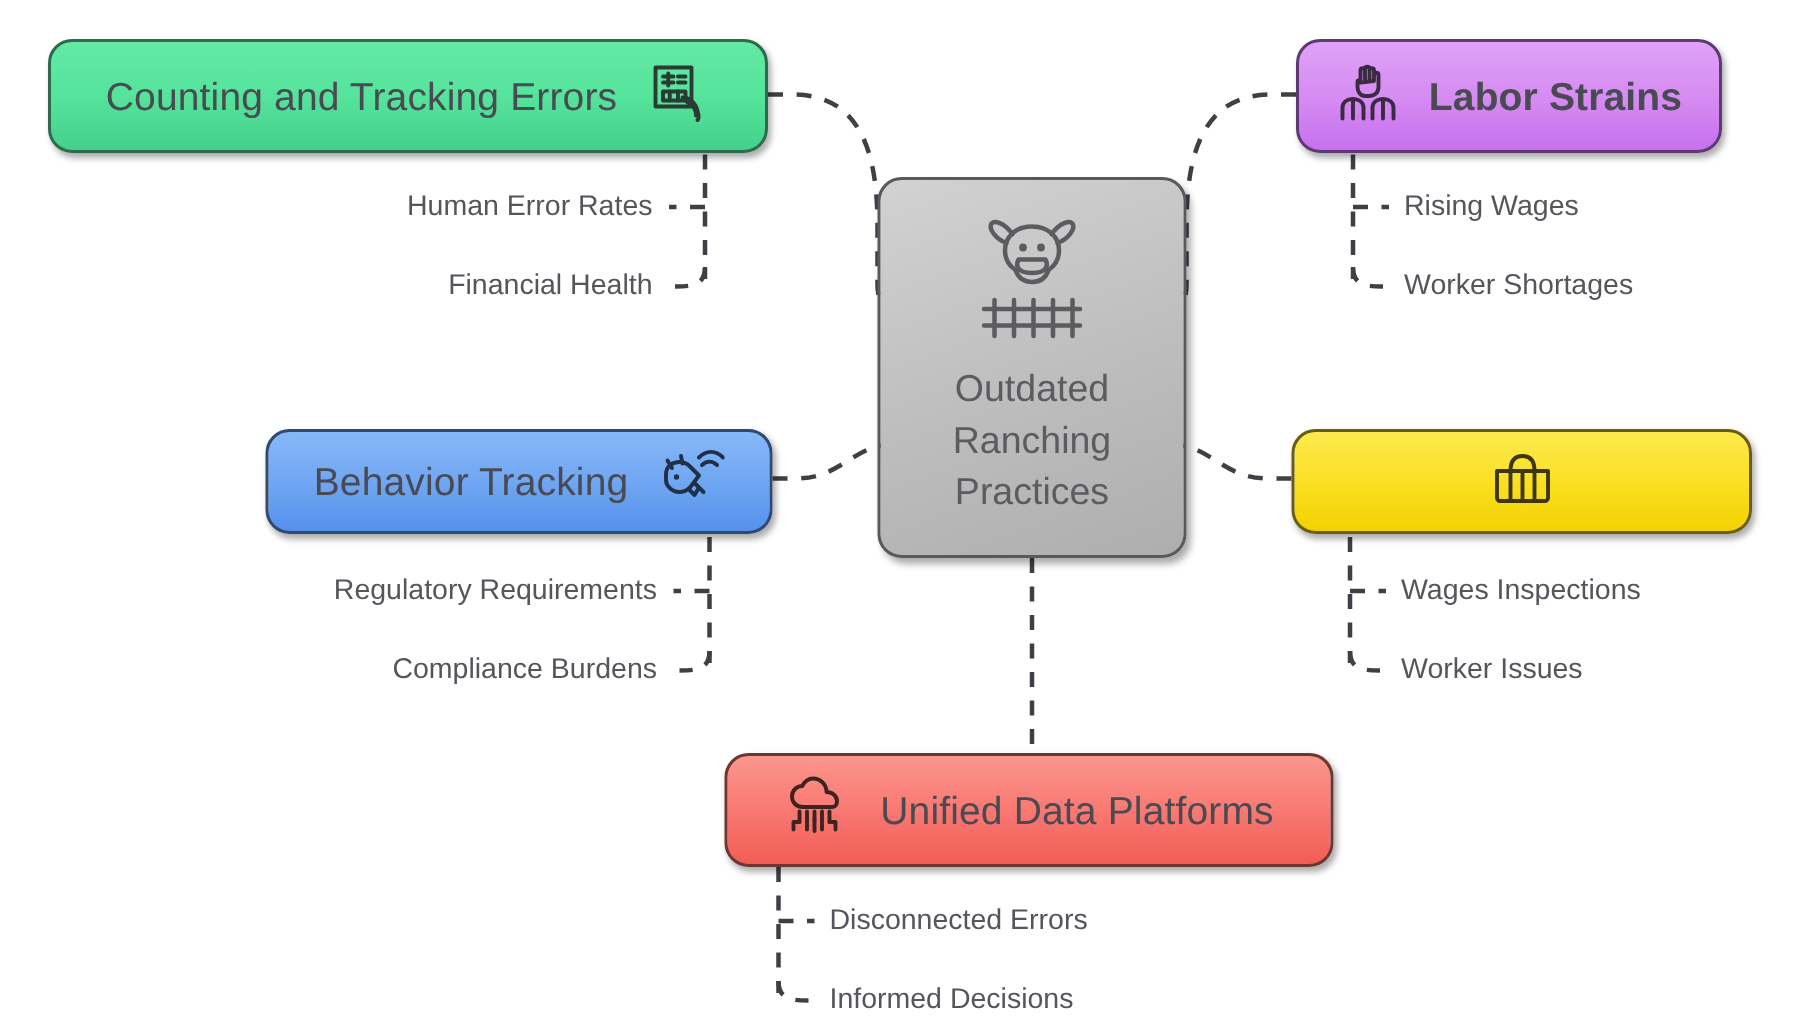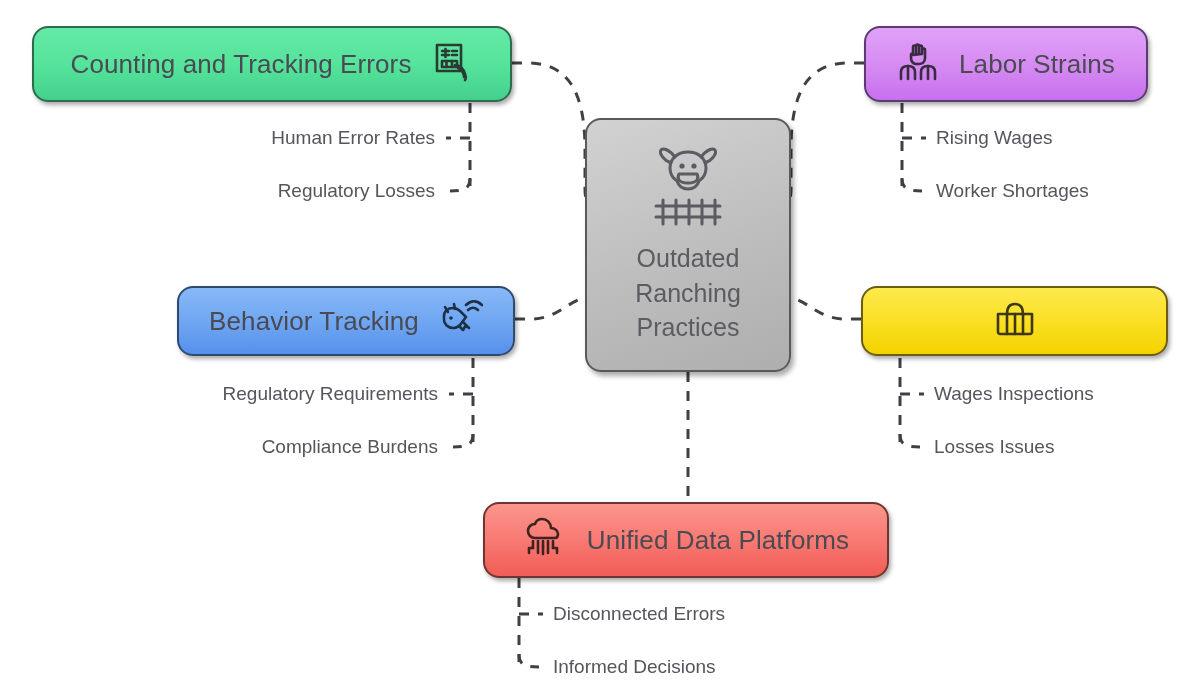--- a/index.html
+++ b/index.html
@@ -159,25 +159,25 @@
           <path d="M14.5,8 L14.5,16"></path>
           <path d="M11,20 L26,20 L26,26 L11,26 Z"></path>
           <path d="M15.5,20 L15.5,26 M21,20 L21,26"></path>
           <path d="M24,24 C29,24 33,28 34,33 C35,36 35,38 34,39"></path>
           <path d="M27,27 C31,29 33,32 33,36"></path>
         </g>
       </svg>
     </span>
   </div>
   <div class="sub right-al" style="left:170px; top:127px; width:265px;text-align:right;">Human Error Rates</div>
-  <div class="sub right-al" style="left:170px; top:180px; width:265px;">Regulatory Losses</div>
+  <div class="sub right-al" style="left:170px; top:180px; width:265px;">Financial Health</div>
 
   <div class="node" style="left:864px; top:26px; width:284px; height:76px;
               background:linear-gradient(180deg,#DFA2F7 0%,#D68BF2 52%,#C670EE 100%);
-              border-color:#5d3a72;">
+              border-color:#5d3a72;font-weight:bold;">
     <span class="ico">
       <svg width="42" height="42" viewBox="0 0 42 42">
         <g fill="none" stroke="#3a2b42" stroke-width="2.6" stroke-linejoin="round" stroke-linecap="round">
           <path d="M16,14 L16,6 C16,4 19,4 19,6 L19,12 M19,12 L19,5 C19,3 22,3 22,5 L22,12 M22,12 L22,6 C22,4 25,4 25,6 L25,13 M25,13 L25,9 C25,7 28,7 28,9 L28,17 C28,21 25,23 22,23 L19,23 C16,23 14,20 14,17 L14,14 C14,12 16,12 16,14 Z"></path>
           <path d="M4,38 L4,31 C4,27 7,25 11,25 C15,25 18,27 18,31 L18,38"></path>
           <path d="M11,25 L11,38"></path>
           <path d="M24,38 L24,31 C24,27 27,25 31,25 C35,25 38,27 38,31 L38,38"></path>
           <path d="M31,25 L31,38"></path>
         </g>
       </svg>
@@ -215,21 +215,21 @@
         <g fill="none" stroke="#3d3712" stroke-width="2.6" stroke-linejoin="round" stroke-linecap="round">
           <path d="M5,16 L39,16 L39,34 C39,35 38,36 37,36 L7,36 C6,36 5,35 5,34 Z"></path>
           <path d="M14,16 C14,9 17,6 22,6 C27,6 30,9 30,16"></path>
           <path d="M14,16 L14,36 M30,16 L30,36"></path>
           <path d="M22,16 L22,36"></path>
         </g>
       </svg>
     </span>
   </div>
   <div class="sub" style="left:934px; top:383px;">Wages Inspections</div>
-  <div class="sub" style="left:934px; top:436px;">Losses Issues</div>
+  <div class="sub" style="left:934px; top:436px;">Worker Issues</div>
 
   <div class="node" style="left:483px; top:502px; width:406px; height:76px;
               background:linear-gradient(180deg,#FB968C 0%,#F87872 52%,#F15D55 100%);
               border-color:#6e3630;">
     <span class="ico">
       <svg width="44" height="42" viewBox="0 0 44 42">
         <g fill="none" stroke="#3f2320" stroke-width="2.6" stroke-linejoin="round" stroke-linecap="round">
           <path d="M12,21 C8,21 5,18 5,14 C5,10 8,7 12,7 C13,4 16,2 19,2 C24,2 28,6 28,11 C32,11 35,14 35,17 C35,19 34,21 32,21 Z"></path>
           <path d="M10,24 L10,31 M15,24 L15,36 M20,24 L20,30 M25,24 L25,36 M30,24 L30,31"></path>
           <path d="M10,31 L6,31 L6,36 M30,31 L34,31 L34,36"></path>

